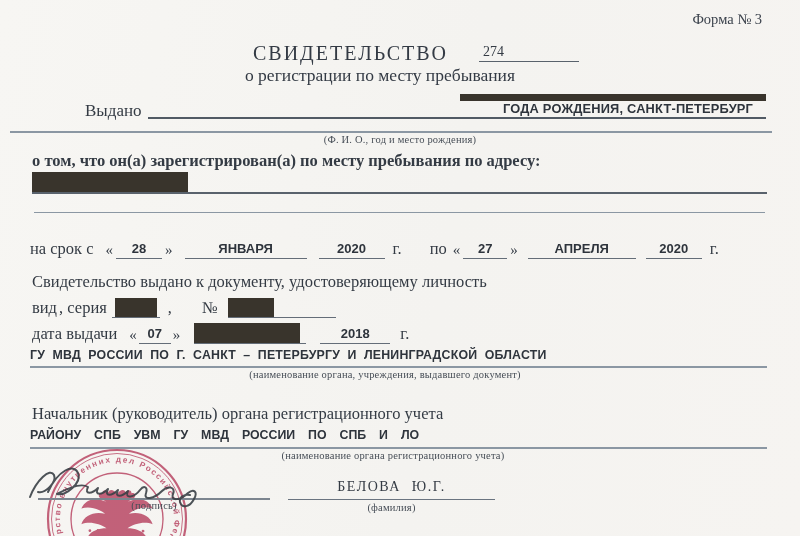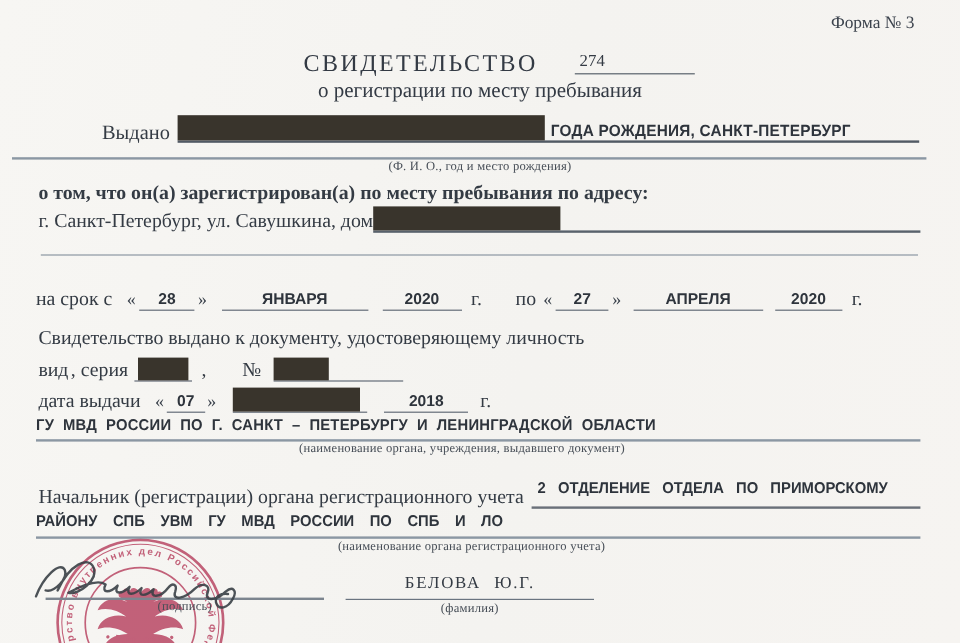--- a/index.html
+++ b/index.html
@@ -28,37 +28,36 @@
 </style>
 </head>
 <body>
 
 <div class="page">
 
   <div class="abs serif" style="top:11px;right:38px;font-size:14.5px;color:#3c434d;">Форма № 3</div>
 
   <div class="abs serif" style="top:42px;left:253px;font-size:20px;letter-spacing:2px;color:#333a44;">СВИДЕТЕЛЬСТВО</div>
   <div class="abs" style="top:44px;left:479px;width:96px;border-bottom:1.5px solid #59626c;padding:0 0 1px 4px;font-size:14px;color:#343b44;">274</div>
-  <div class="abs serif" style="top:65px;left:225px;width:310px;text-align:right;font-size:17.5px;color:#333a44;">о регистрации по месту пребывания</div>
+  <div class="abs serif" style="top:65px;left:225px;width:310px;text-align:center;font-size:17.5px;color:#333a44;">о регистрации по месту пребывания</div>
 
   <div class="abs row" style="top:96px;left:85px;right:34px;height:23px;">
     <span class="serif" style="font-size:17px;color:#343b44;line-height:1;">Выдано</span>
-    <span class="fill-line row" style="margin-left:6px;height:23px;align-items:flex-end;">
+    <span class="fill-line row" style="margin-left:6px;height:23px;align-items:flex-end;flex-direction:column;">
       <span class="redaction" style="width:306px;height:21px;"></span>
       <span class="boldval" style="font-size:13.5px;margin-left:5px;letter-spacing:.2px;padding-bottom:1px;">ГОДА РОЖДЕНИЯ, САНКТ-ПЕТЕРБУРГ</span>
     </span>
   </div>
 
   <div class="abs rule" style="top:131px;left:10px;right:28px;"></div>
   <div class="abs caption" style="top:134px;left:100px;width:600px;">(Ф. И. О., год и место рождения)</div>
 
   <div class="abs body-text" style="top:151px;left:32px;font-weight:bold;">о том, что он(а) зарегистрирован(а) по месту пребывания по адресу:</div>
 
   <div class="abs row" style="top:171px;left:32px;right:33px;height:23px;">
-    <span class="body-text" style="line-height:1.2;">г. Санкт-Петербург, ул. Савушкина, дом</span>
     <span class="fill-line row" style="height:23px;align-items:flex-end;border-bottom-color:#59626c;">
       <span class="redaction" style="width:156px;height:20px;"></span>
     </span>
   </div>
 
   <div class="abs" style="top:212px;left:34px;right:35px;border-top:1.5px solid #8b97a3;"></div>
 
   <div class="abs row" style="top:236px;left:30px;right:28px;height:23px;">
     <span class="body-text">на срок с</span>
     <span class="q" style="margin-left:12px;">«</span>
@@ -102,24 +101,21 @@
     <span class="cell num" style="width:70px;margin-left:14px;padding-bottom:2px;">2018</span>
     <span class="body-text" style="margin-left:10px;">г.</span>
   </div>
 
   <div class="abs" style="top:345px;left:30px;right:33px;border-bottom:2px solid #8b97a3;height:21px;">
     <span class="boldval" style="font-size:13px;word-spacing:4px;letter-spacing:.2px;">ГУ МВД РОССИИ ПО Г. САНКТ – ПЕТЕРБУРГУ И ЛЕНИНГРАДСКОЙ ОБЛАСТИ</span>
   </div>
   <div class="abs caption" style="top:369px;left:85px;width:600px;">(наименование органа, учреждения, выдавшего документ)</div>
 
   <div class="abs row" style="top:400px;left:32px;right:33px;height:24px;">
-    <span class="body-text" style="white-space:nowrap;">Начальник (регистрации) органа регистрационного учета</span>
-    <span class="fill-line" style="margin-left:6px;height:24px;border-bottom-color:#6a7079;padding-left:5px;">
-      <span class="boldval" style="font-size:13px;word-spacing:7px;">2 ОТДЕЛЕНИЕ ОТДЕЛА ПО ПРИМОРСКОМУ</span>
-    </span>
+    <span class="body-text" style="white-space:nowrap;">Начальник (руководитель) органа регистрационного учета</span>
   </div>
   <div class="abs" style="top:425px;left:30px;right:33px;border-bottom:2px solid #8b97a3;height:22px;">
     <span class="boldval" style="font-size:13px;word-spacing:10px;">РАЙОНУ СПБ УВМ ГУ МВД РОССИИ ПО СПБ И ЛО</span>
   </div>
   <div class="abs caption" style="top:450px;left:93px;width:600px;">(наименование органа регистрационного учета)</div>
 
   <svg class="abs" style="left:37px;top:439px;opacity:.88;mix-blend-mode:multiply;" width="160" height="160" viewBox="0 0 160 160">
     <defs>
       <path id="ringArc" d="M 36.3 116.6 A 57 57 0 1 1 123.7 116.6" fill="none"></path>
       <path id="numArc" d="M 46 93 Q 80 104 114 93" fill="none"></path>

